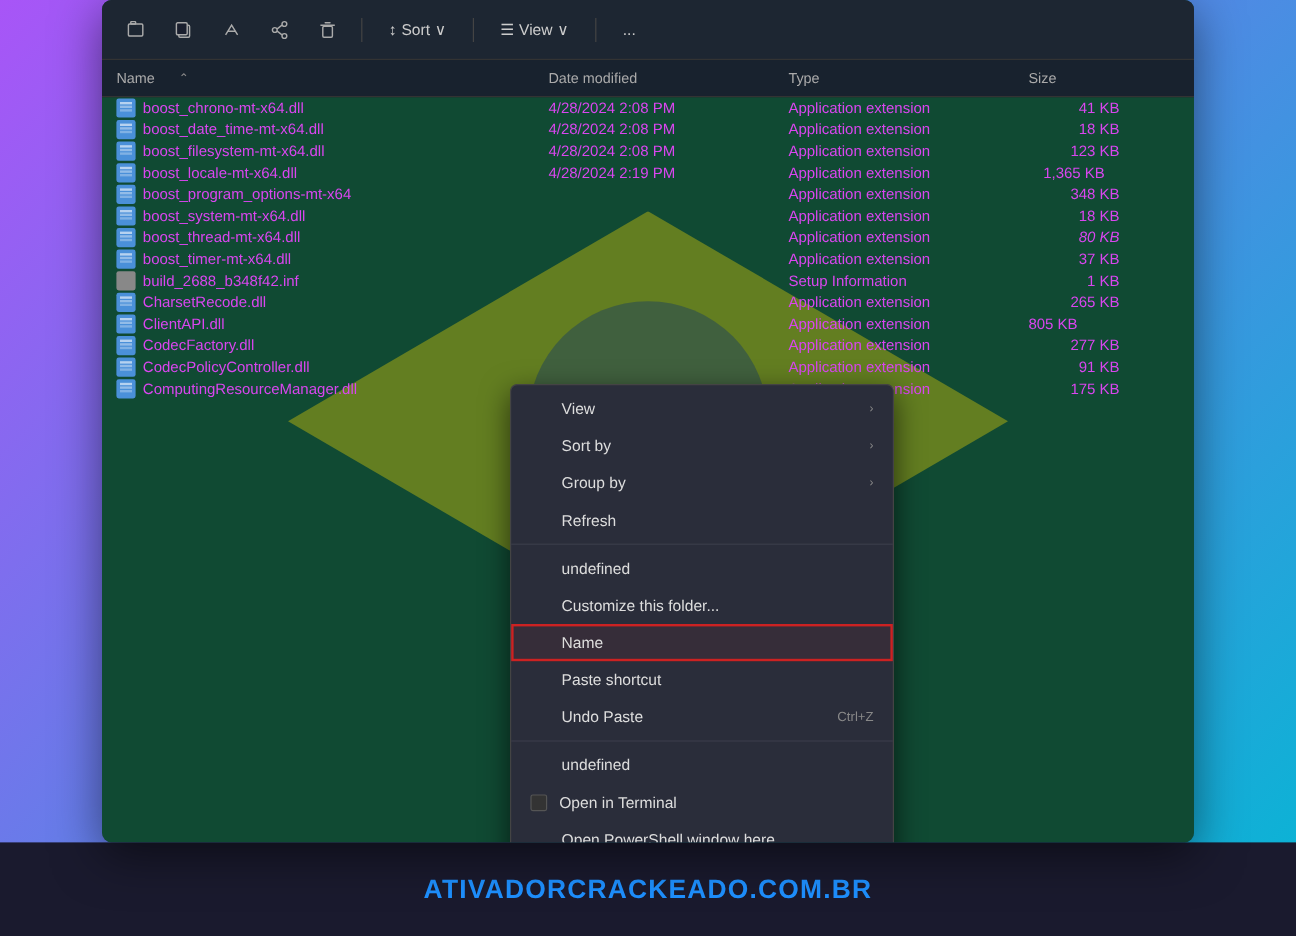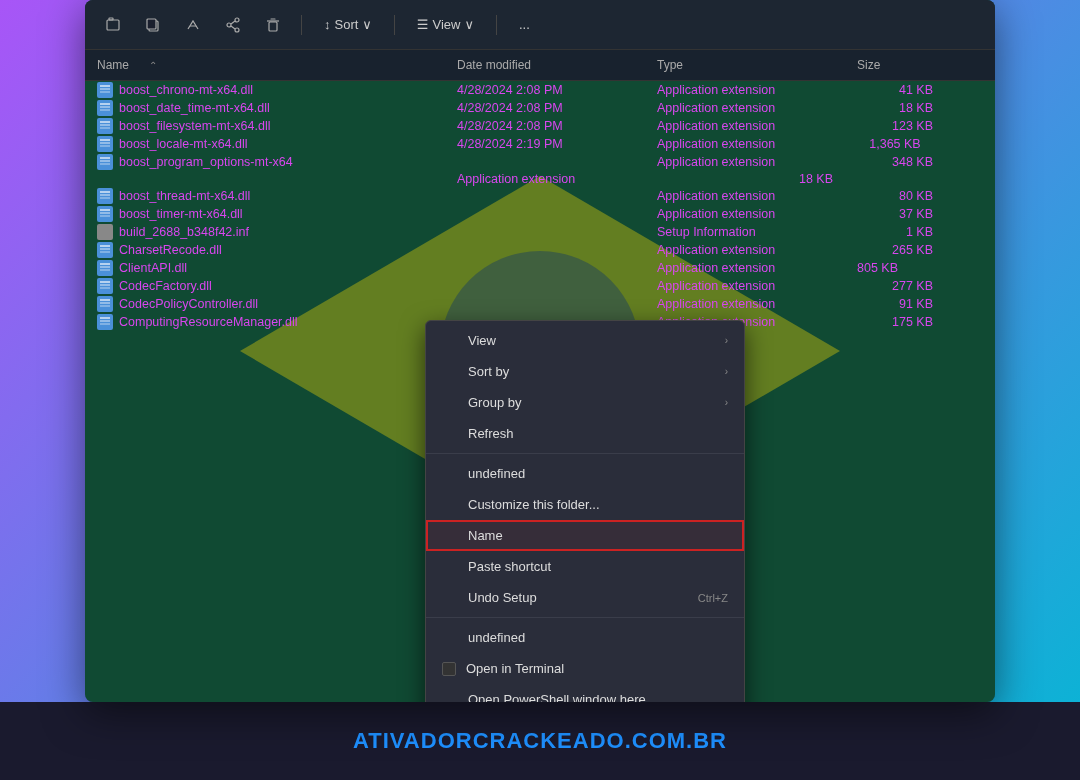--- a/index.html
+++ b/index.html
@@ -439,41 +439,45 @@
     </div>
     <div class="file-cell">
       <span>Application extension</span>
     </div>
     <div class="file-cell" style="justify-content: flex-end;">
       <span>348 KB</span>
     </div>
   </div>
         <div class="file-row">
     <div class="file-cell">
+      <div class="dll-icon"></div>
+      <span>boost_system-mt-x64.dll</span>
+    </div>
+    <div class="file-cell">
       <span></span>
     </div>
     <div class="file-cell">
       <span>Application extension</span>
     </div>
     <div class="file-cell" style="justify-content: flex-end;">
       <span>18 KB</span>
     </div>
   </div>
         <div class="file-row">
     <div class="file-cell">
       <div class="dll-icon"></div>
       <span>boost_thread-mt-x64.dll</span>
     </div>
     <div class="file-cell">
       <span></span>
     </div>
     <div class="file-cell">
       <span>Application extension</span>
     </div>
-    <div class="file-cell" style="justify-content: flex-end;">
+    <div class="file-cell" style="justify-content: flex-end; font-style: italic;">
       <span>80 KB</span>
     </div>
   </div>
         <div class="file-row">
     <div class="file-cell">
       <div class="dll-icon"></div>
       <span>boost_timer-mt-x64.dll</span>
     </div>
     <div class="file-cell">
       <span></span>
@@ -655,21 +659,21 @@
       <span>Paste shortcut</span>
     </div>
     <div style="display:flex;align-items:center;gap:8px;">
       
       
     </div>
   </div>
         <div class="ctx-item">
     <div class="ctx-item-left">
       <span class="ctx-item-icon"></span>
-      <span>Undo Setup</span>
+      <span>Undo Paste</span>
     </div>
     <div style="display:flex;align-items:center;gap:8px;">
       <span class="ctx-shortcut">Ctrl+Z</span>
 
     </div>
   </div>
         <div class="ctx-separator"></div>
         <div class="ctx-item">
     <div class="ctx-item-left">
       <span class="ctx-item-icon"></span>

